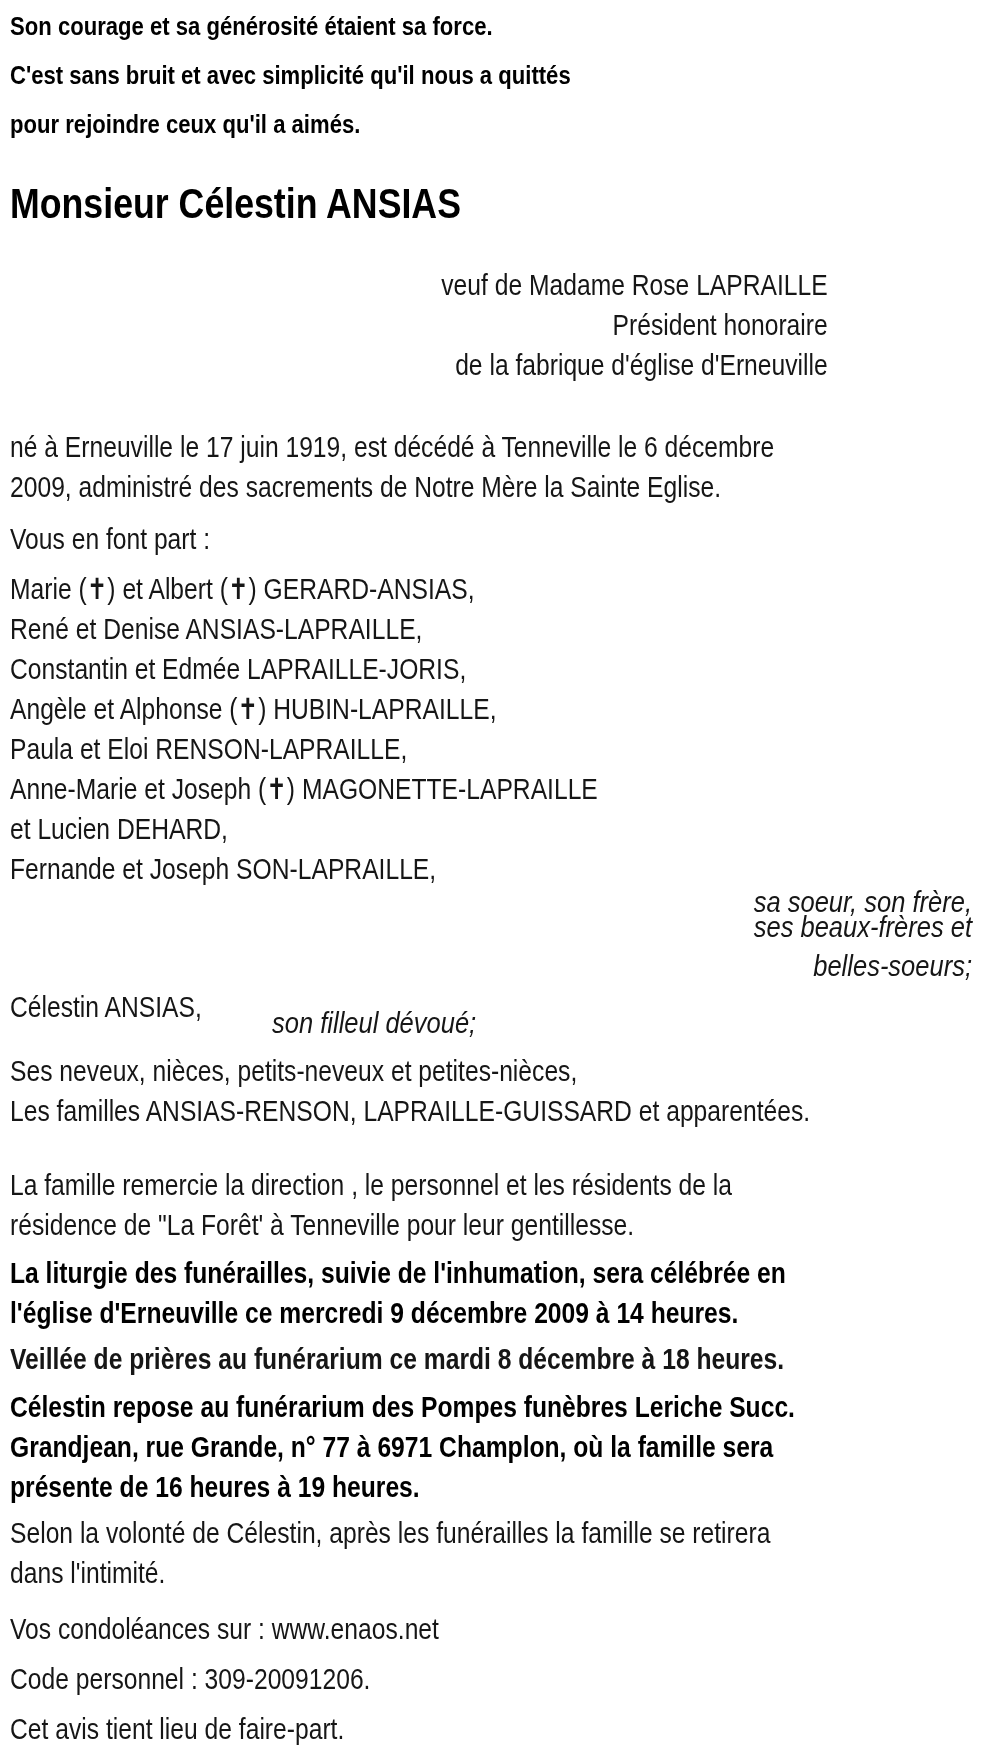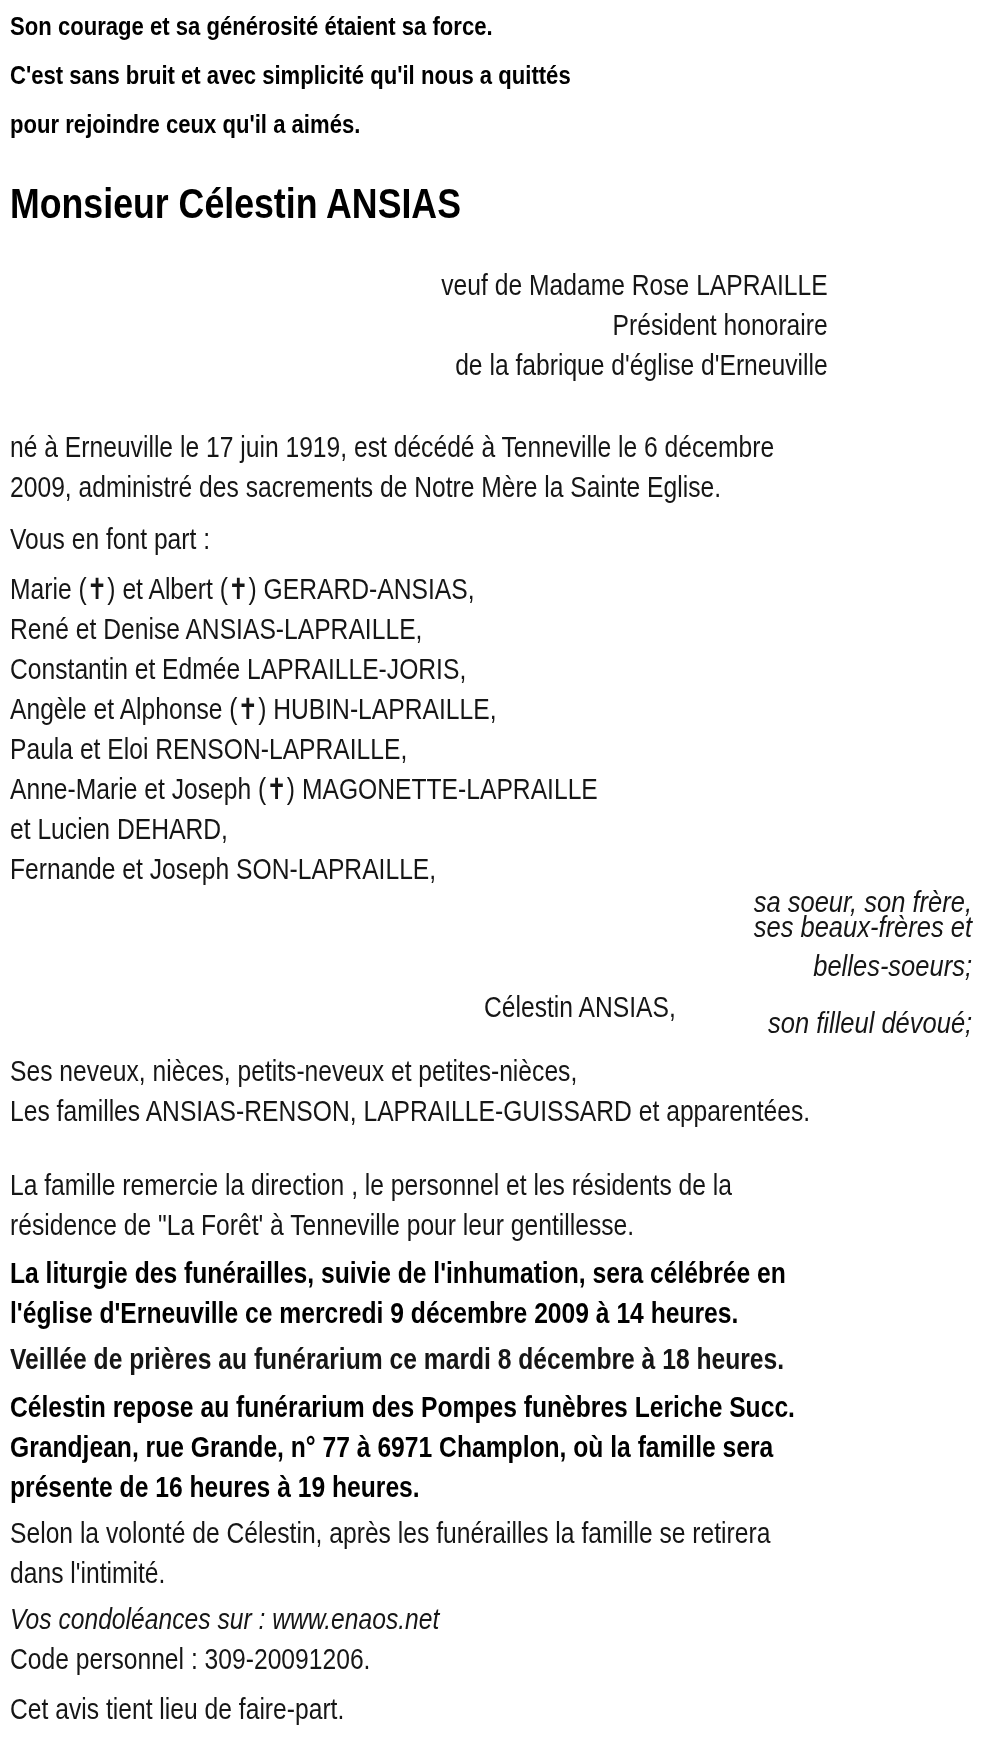--- a/index.html
+++ b/index.html
@@ -27,32 +27,32 @@
 
   .status  { margin-top: 36px; text-align: right; }
   .life    { margin-top: 42px; }
   .intro   { margin-top: 12px; }
   .names   { margin-top: 10px; }
 
   .relations { margin-top: 0; }
   .relations .lnr { line-height: 25px; }
   .relations .lnr.last { margin-top: 12px; line-height: 30px; }
 
-  .godson-row { margin-top: 6px; display: flex; justify-content: flex-end; align-items: baseline; gap: 22px; }
+  .godson-row { margin-top: 6px; display: flex; justify-content: flex-start; align-items: baseline; }
   .godson-row .name { flex: 0 0 auto; }
   .godson-row .rel  { flex: 0 0 auto; position: relative; top: 16px; }
 
   .others      { margin-top: 24px; }
   .thanks      { margin-top: 34px; }
   .liturgy     { margin-top: 8px; }
   .vigil       { margin-top: 6px; font-weight: bold; }
   .repose      { margin-top: 8px; }
   .privacy     { margin-top: 6px; }
-  .condolences { margin-top: 6px; font-style: italic; }
-  .code        { }
+  .condolences { margin-top: 16px; }
+  .code        { margin-top: 10px; }
   .notice      { margin-top: 10px; }
 </style>
 </head>
 <body>
 
 <div class="doc">
 
   <div class="epigraph">
     <span class="ln">Son courage et sa générosité étaient sa force.</span>
     <span class="ln">C'est sans bruit et avec simplicité qu'il nous a quittés</span>

